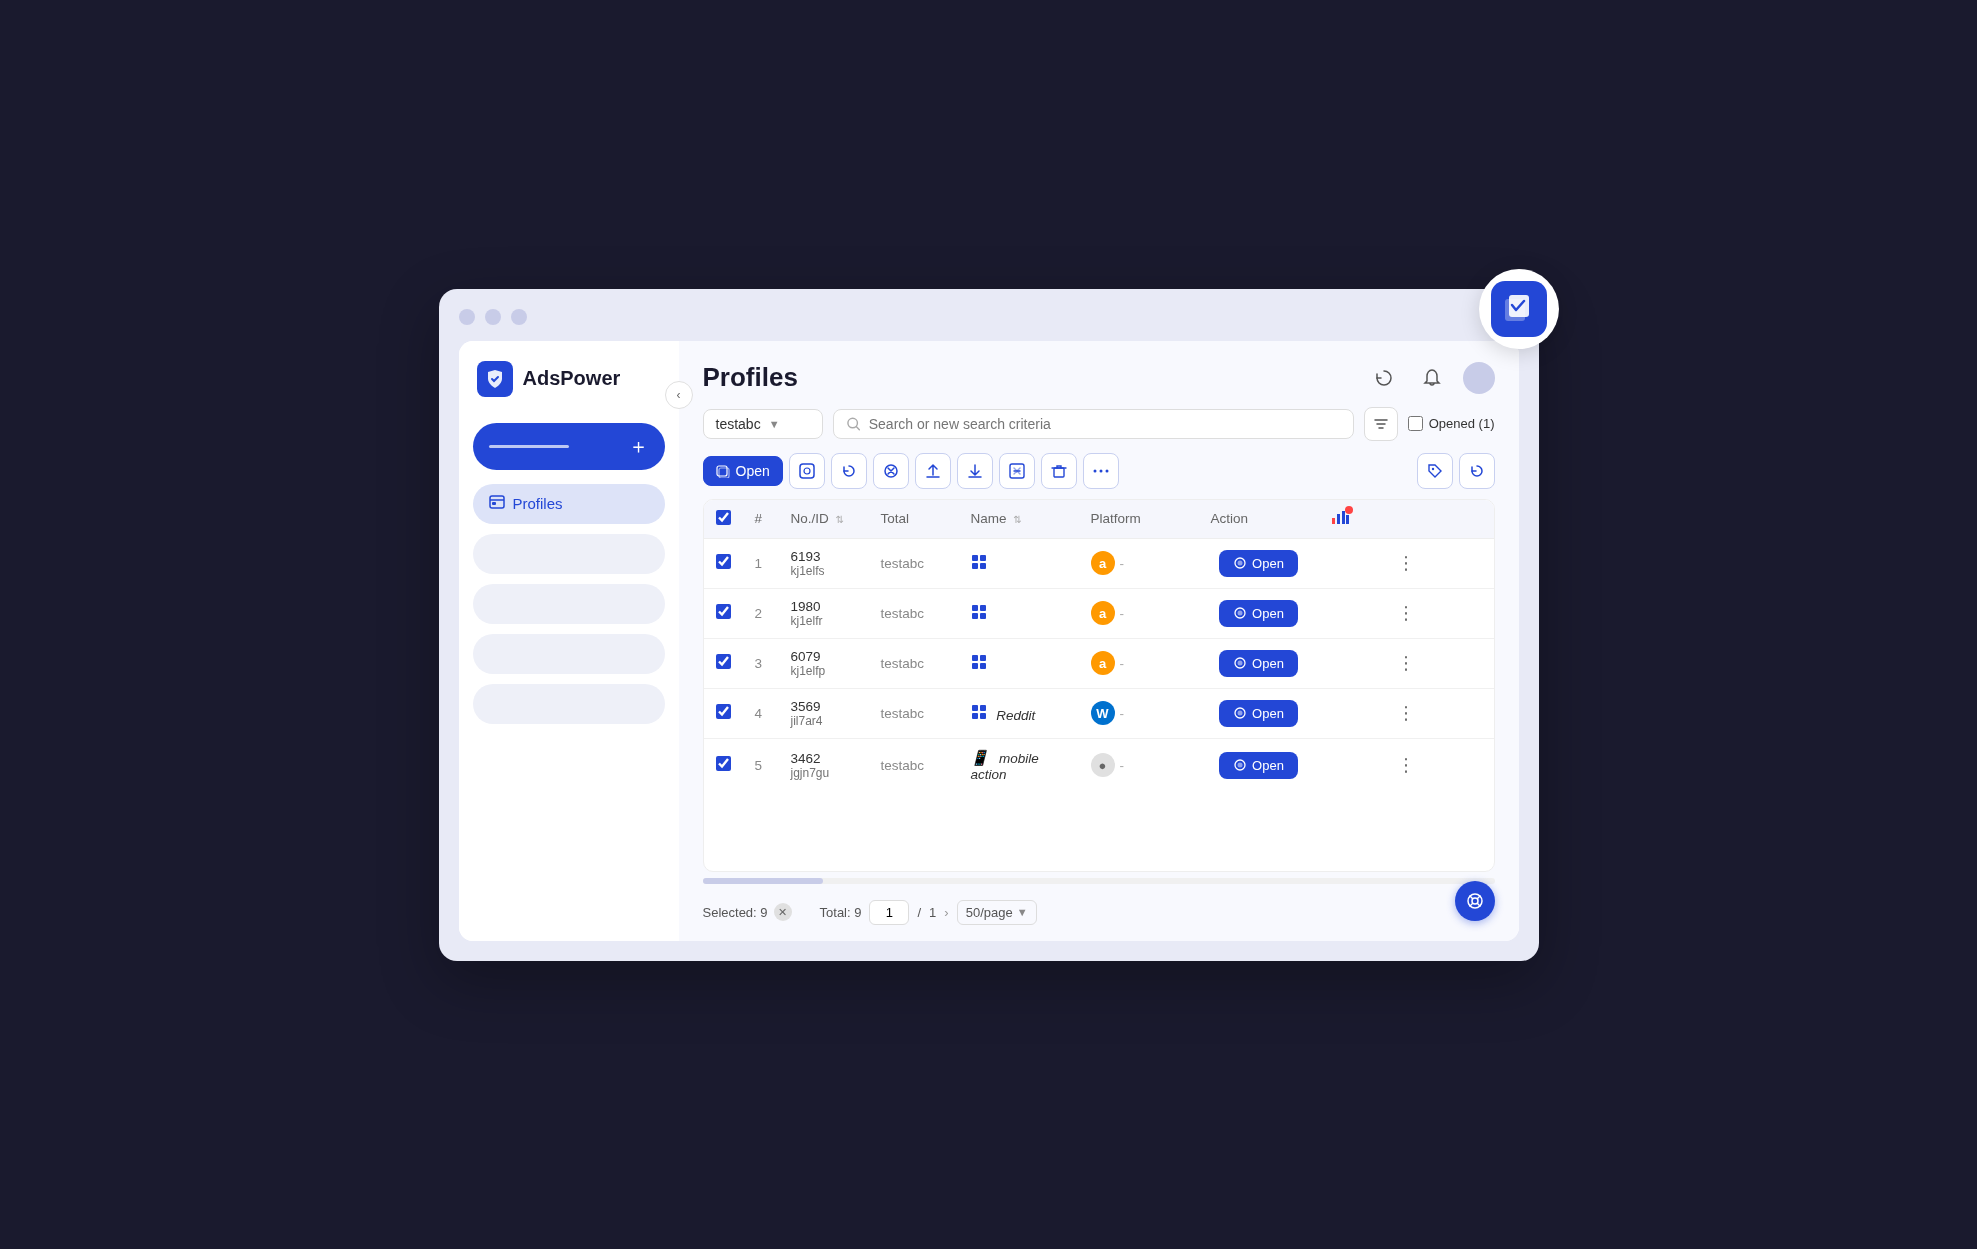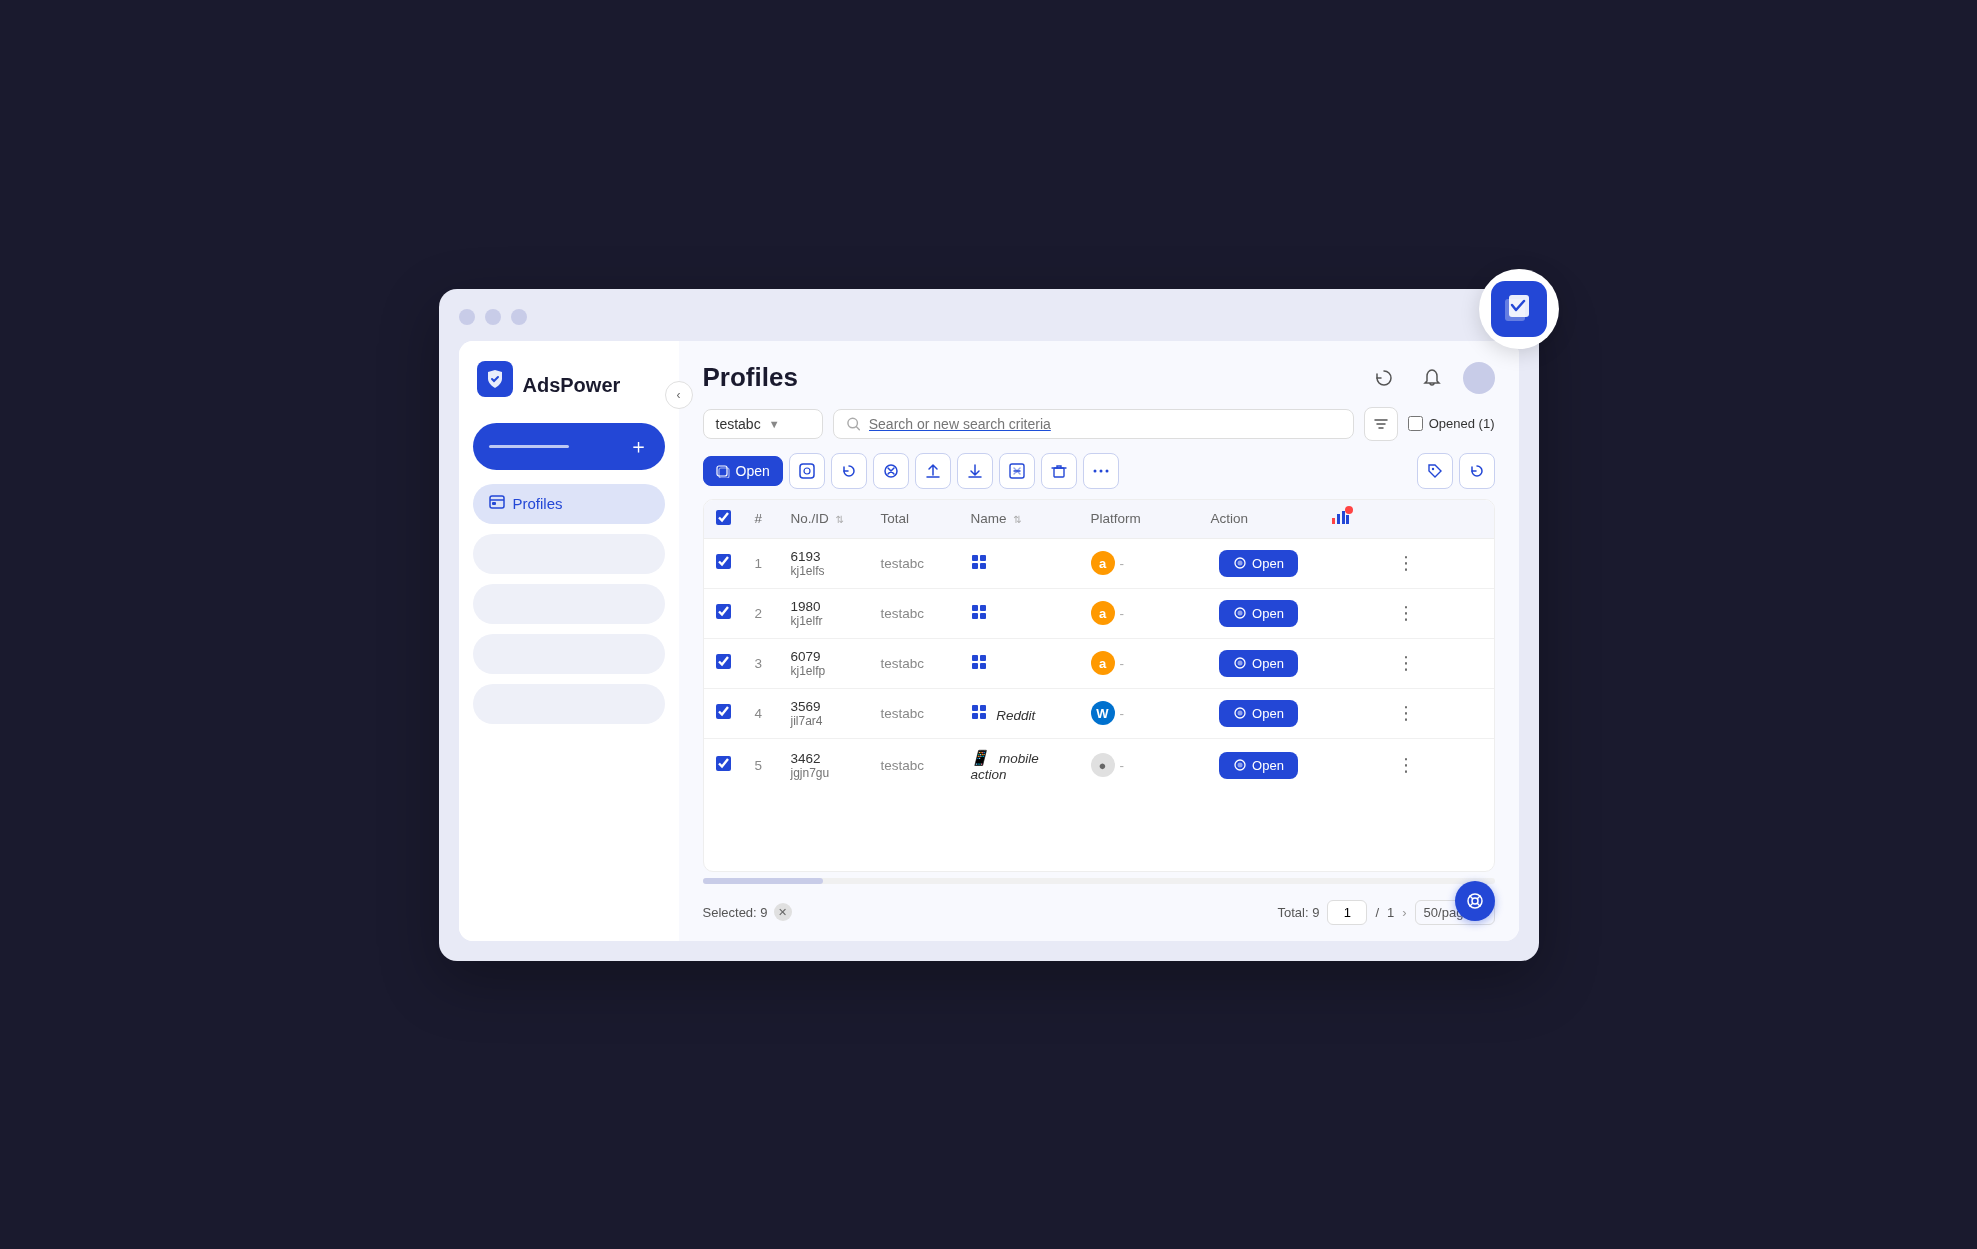--- a/index.html
+++ b/index.html
@@ -64,21 +64,21 @@
       width: 220px;
       background: white;
       padding: 20px 14px;
       flex-shrink: 0;
       display: flex;
       flex-direction: column;
       gap: 10px;
     }
     .logo {
       display: flex;
-      align-items: flex-end;
+      align-items: center;
       gap: 10px;
       margin-bottom: 16px;
       padding: 0 4px;
     }
     .logo-icon {
       width: 36px; height: 36px;
       background: #2347d6;
       border-radius: 8px;
       display: flex;
       align-items: center;
@@ -216,24 +216,23 @@
       border: 1px solid #ddd;
       border-radius: 8px;
       padding: 6px 12px;
       background: white;
       gap: 8px;
     }
     .search-box input {
       border: none;
       outline: none;
       font-size: 14px;
-      color: #1d4ed8;
+      color: #0f172a;
       width: 100%;
       background: transparent;
-      text-decoration: underline;
     }
     .filter-btn {
       width: 34px; height: 34px;
       border-radius: 8px;
       background: white;
       border: 1px solid #ddd;
       cursor: pointer;
       display: flex;
       align-items: center;
       justify-content: center;
@@ -372,24 +371,24 @@
     .scroll-thumb {
       width: 120px;
       height: 6px;
       background: #c8cce8;
       border-radius: 3px;
     }
     
     .table-footer {
       display: flex;
       align-items: center;
-      justify-content: space-between;
       padding: 10px 24px 16px;
       font-size: 13px;
       color: #555;
+      gap: 28px;
     }
     .selected-count { display: flex; align-items: center; gap: 6px; }
     .clear-selection {
       width: 18px; height: 18px;
       border-radius: 50%;
       background: #e0e0e0;
       display: flex;
       align-items: center;
       justify-content: center;
       cursor: pointer;

